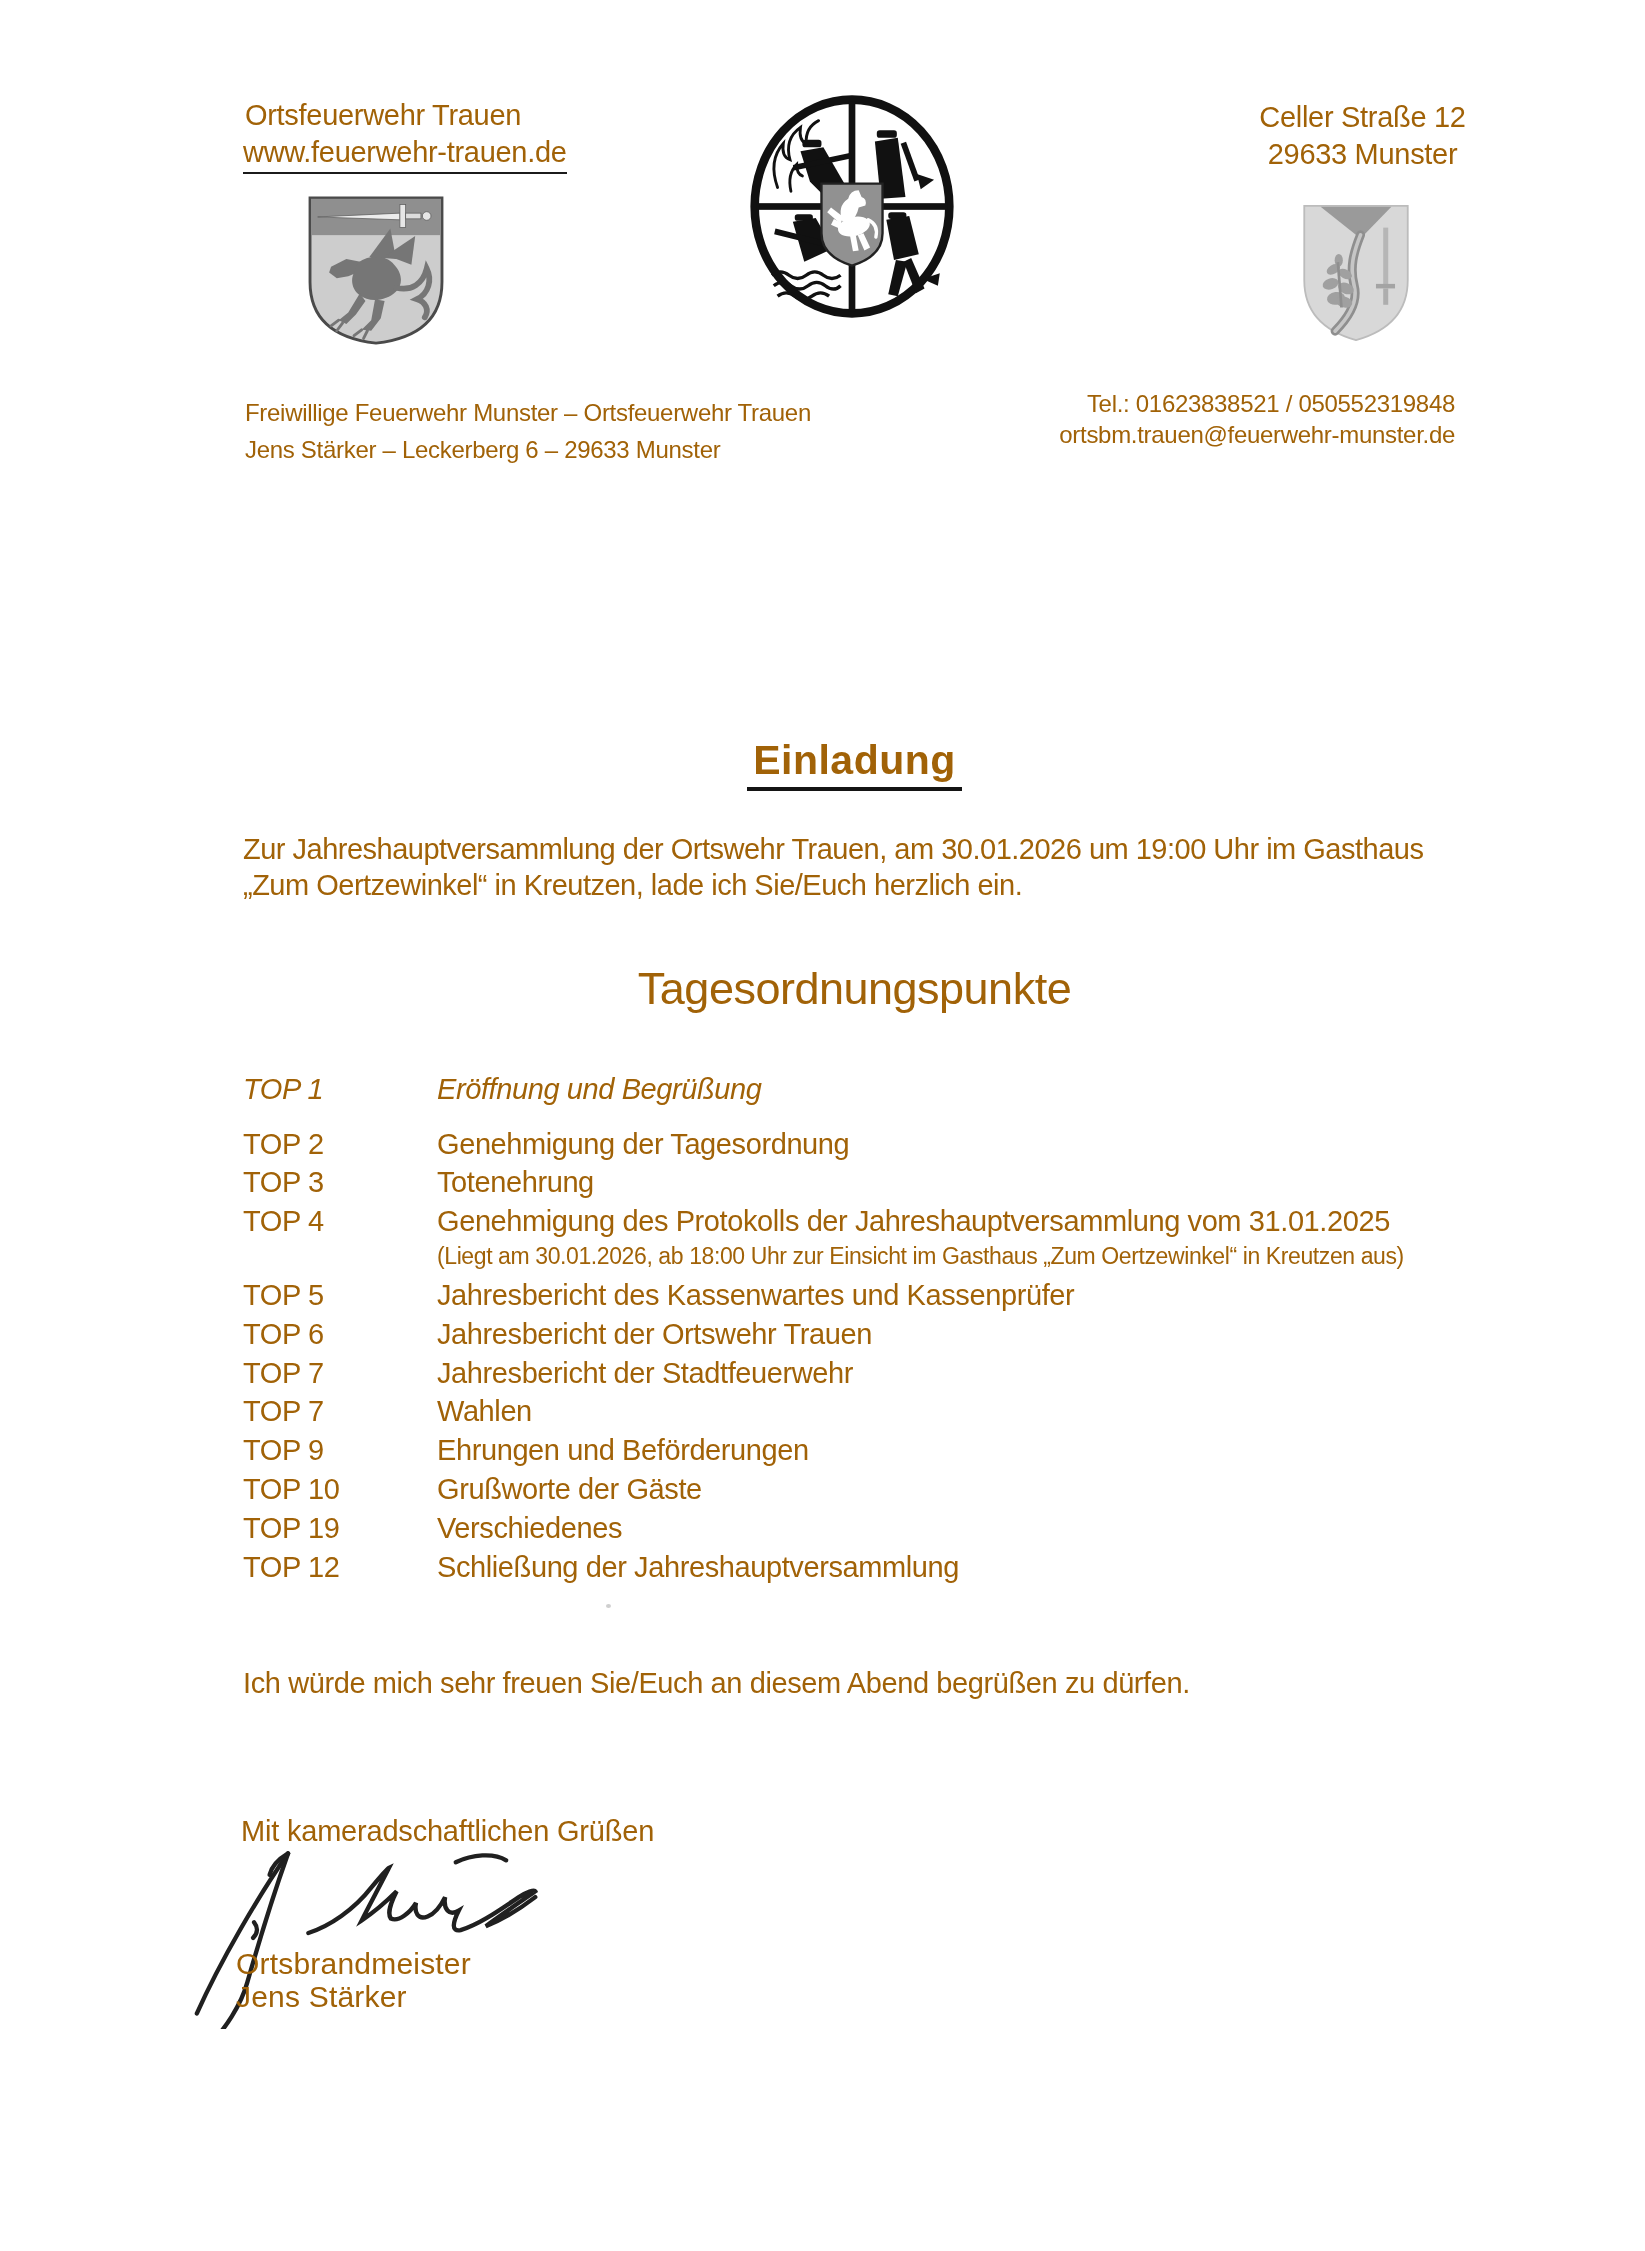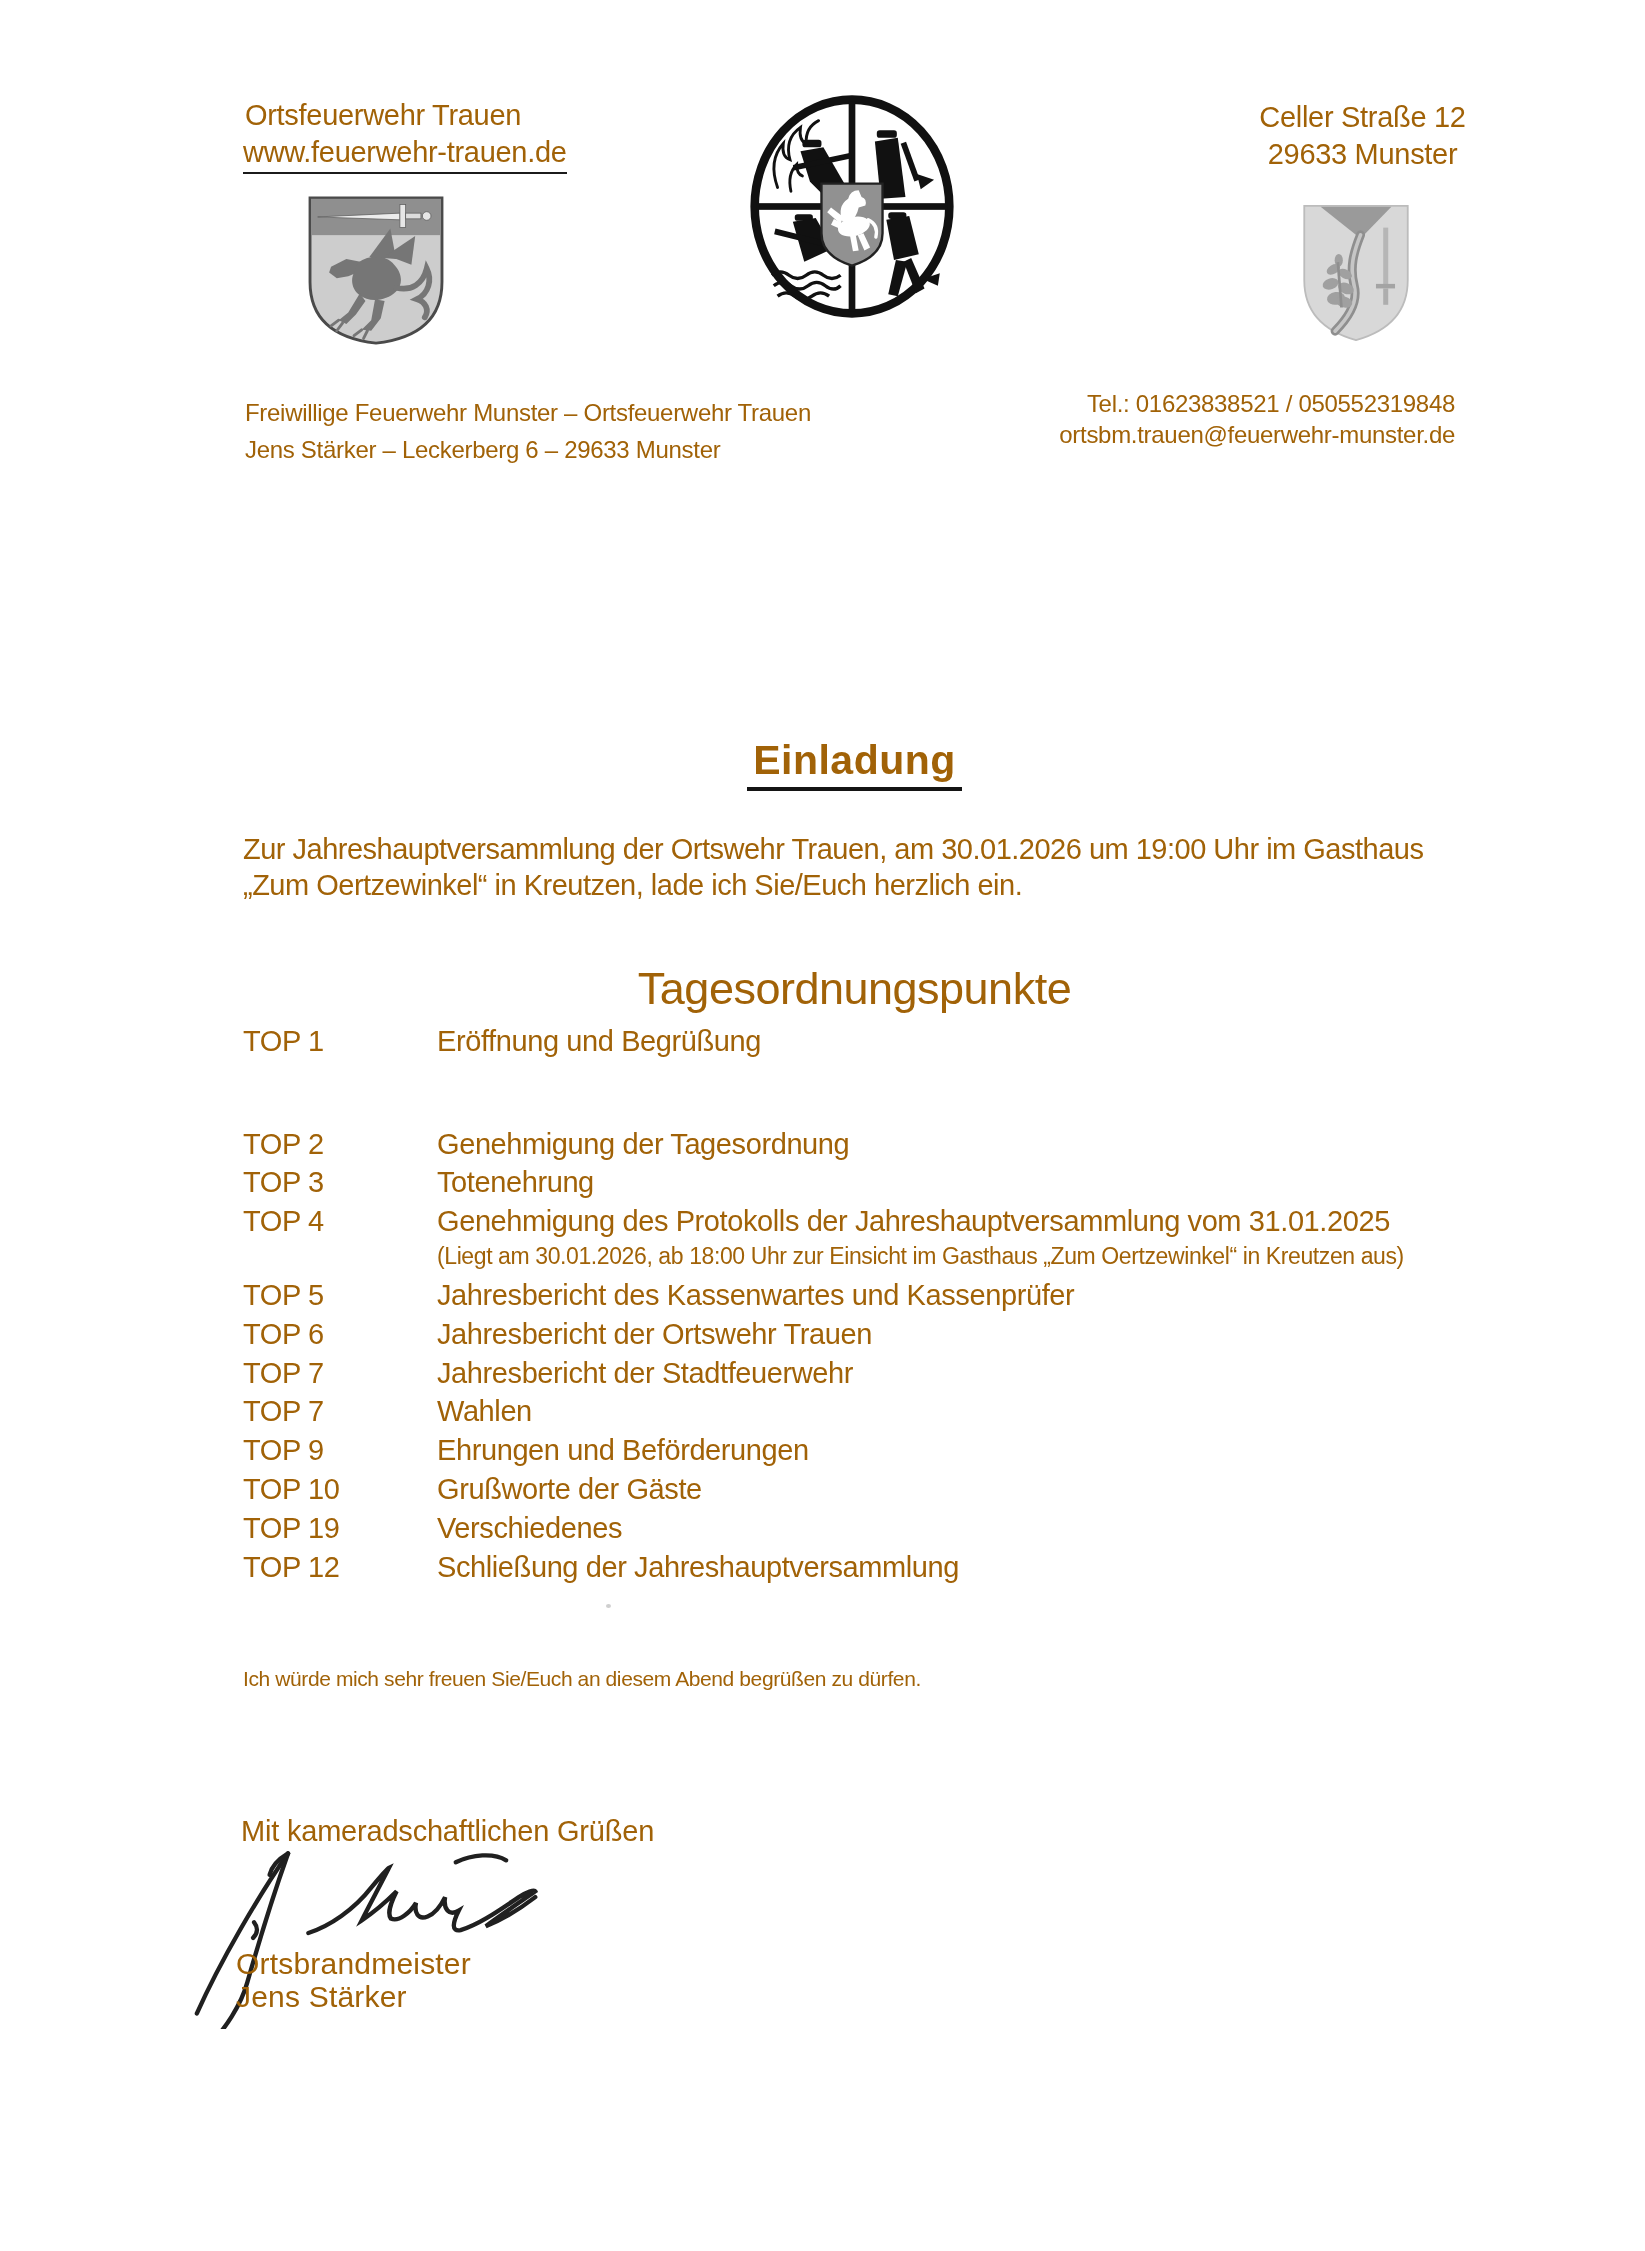--- a/index.html
+++ b/index.html
@@ -24,21 +24,21 @@
   }
   .title span{border-bottom:4.9px solid #141414;padding:0 5.8px 3.9px 5.8px;}
   .intro{font-size:29px;letter-spacing:-0.5px;}
   .agenda-heading{
     left:243px;top:963px;width:1223px;text-align:center;
     font-size:45px;font-weight:400;letter-spacing:-0.5px;
   }
   .top-row{position:absolute;left:243px;font-size:29px;letter-spacing:-0.4px;white-space:nowrap;}
   .top-label{display:inline-block;width:194px;}
   .top-note{position:absolute;left:437px;font-size:23px;letter-spacing:-0.4px;white-space:nowrap;}
-  .closing{font-size:21px;letter-spacing:-0.4px;}
+  .closing{font-size:29px;letter-spacing:-0.4px;}
   .signoff{font-size:29px;letter-spacing:-0.2px;}
   .sig-role{font-size:30px;letter-spacing:0.2px;line-height:33px;}
   .artifact-dot{position:absolute;width:4.9px;height:3.9px;border-radius:50%;background:#cfcfcf;}
   svg{display:block;}
 </style>
 </head>
 <body>
 
 <div class="page">
 
@@ -171,21 +171,21 @@
 
   <div class="abs title">
     <span>Einladung</span>
   </div>
 
   <div class="abs intro" style="left:243px;top:833px;">Zur Jahreshauptversammlung der Ortswehr Trauen, am 30.01.2026 um 19:00 Uhr im Gasthaus</div>
   <div class="abs intro" style="left:243px;top:869px;">„Zum Oertzewinkel“ in Kreutzen, lade ich Sie/Euch herzlich ein.</div>
 
   <div class="abs agenda-heading">Tagesordnungspunkte</div>
 
-  <div class="top-row" style="top:1025px;">
+  <div class="top-row" style="top:1073px;font-style:italic;">
     <span class="top-label">TOP 1</span><span class="top-text">Eröffnung und Begrüßung</span>
   </div>
   <div class="top-row" style="top:1128px;">
     <span class="top-label">TOP 2</span><span class="top-text">Genehmigung der Tagesordnung</span>
   </div>
   <div class="top-row" style="top:1166px;">
     <span class="top-label">TOP 3</span><span class="top-text">Totenehrung</span>
   </div>
   <div class="top-row" style="top:1205px;">
     <span class="top-label">TOP 4</span><span class="top-text">Genehmigung des Protokolls der Jahreshauptversammlung vom 31.01.2025</span>

